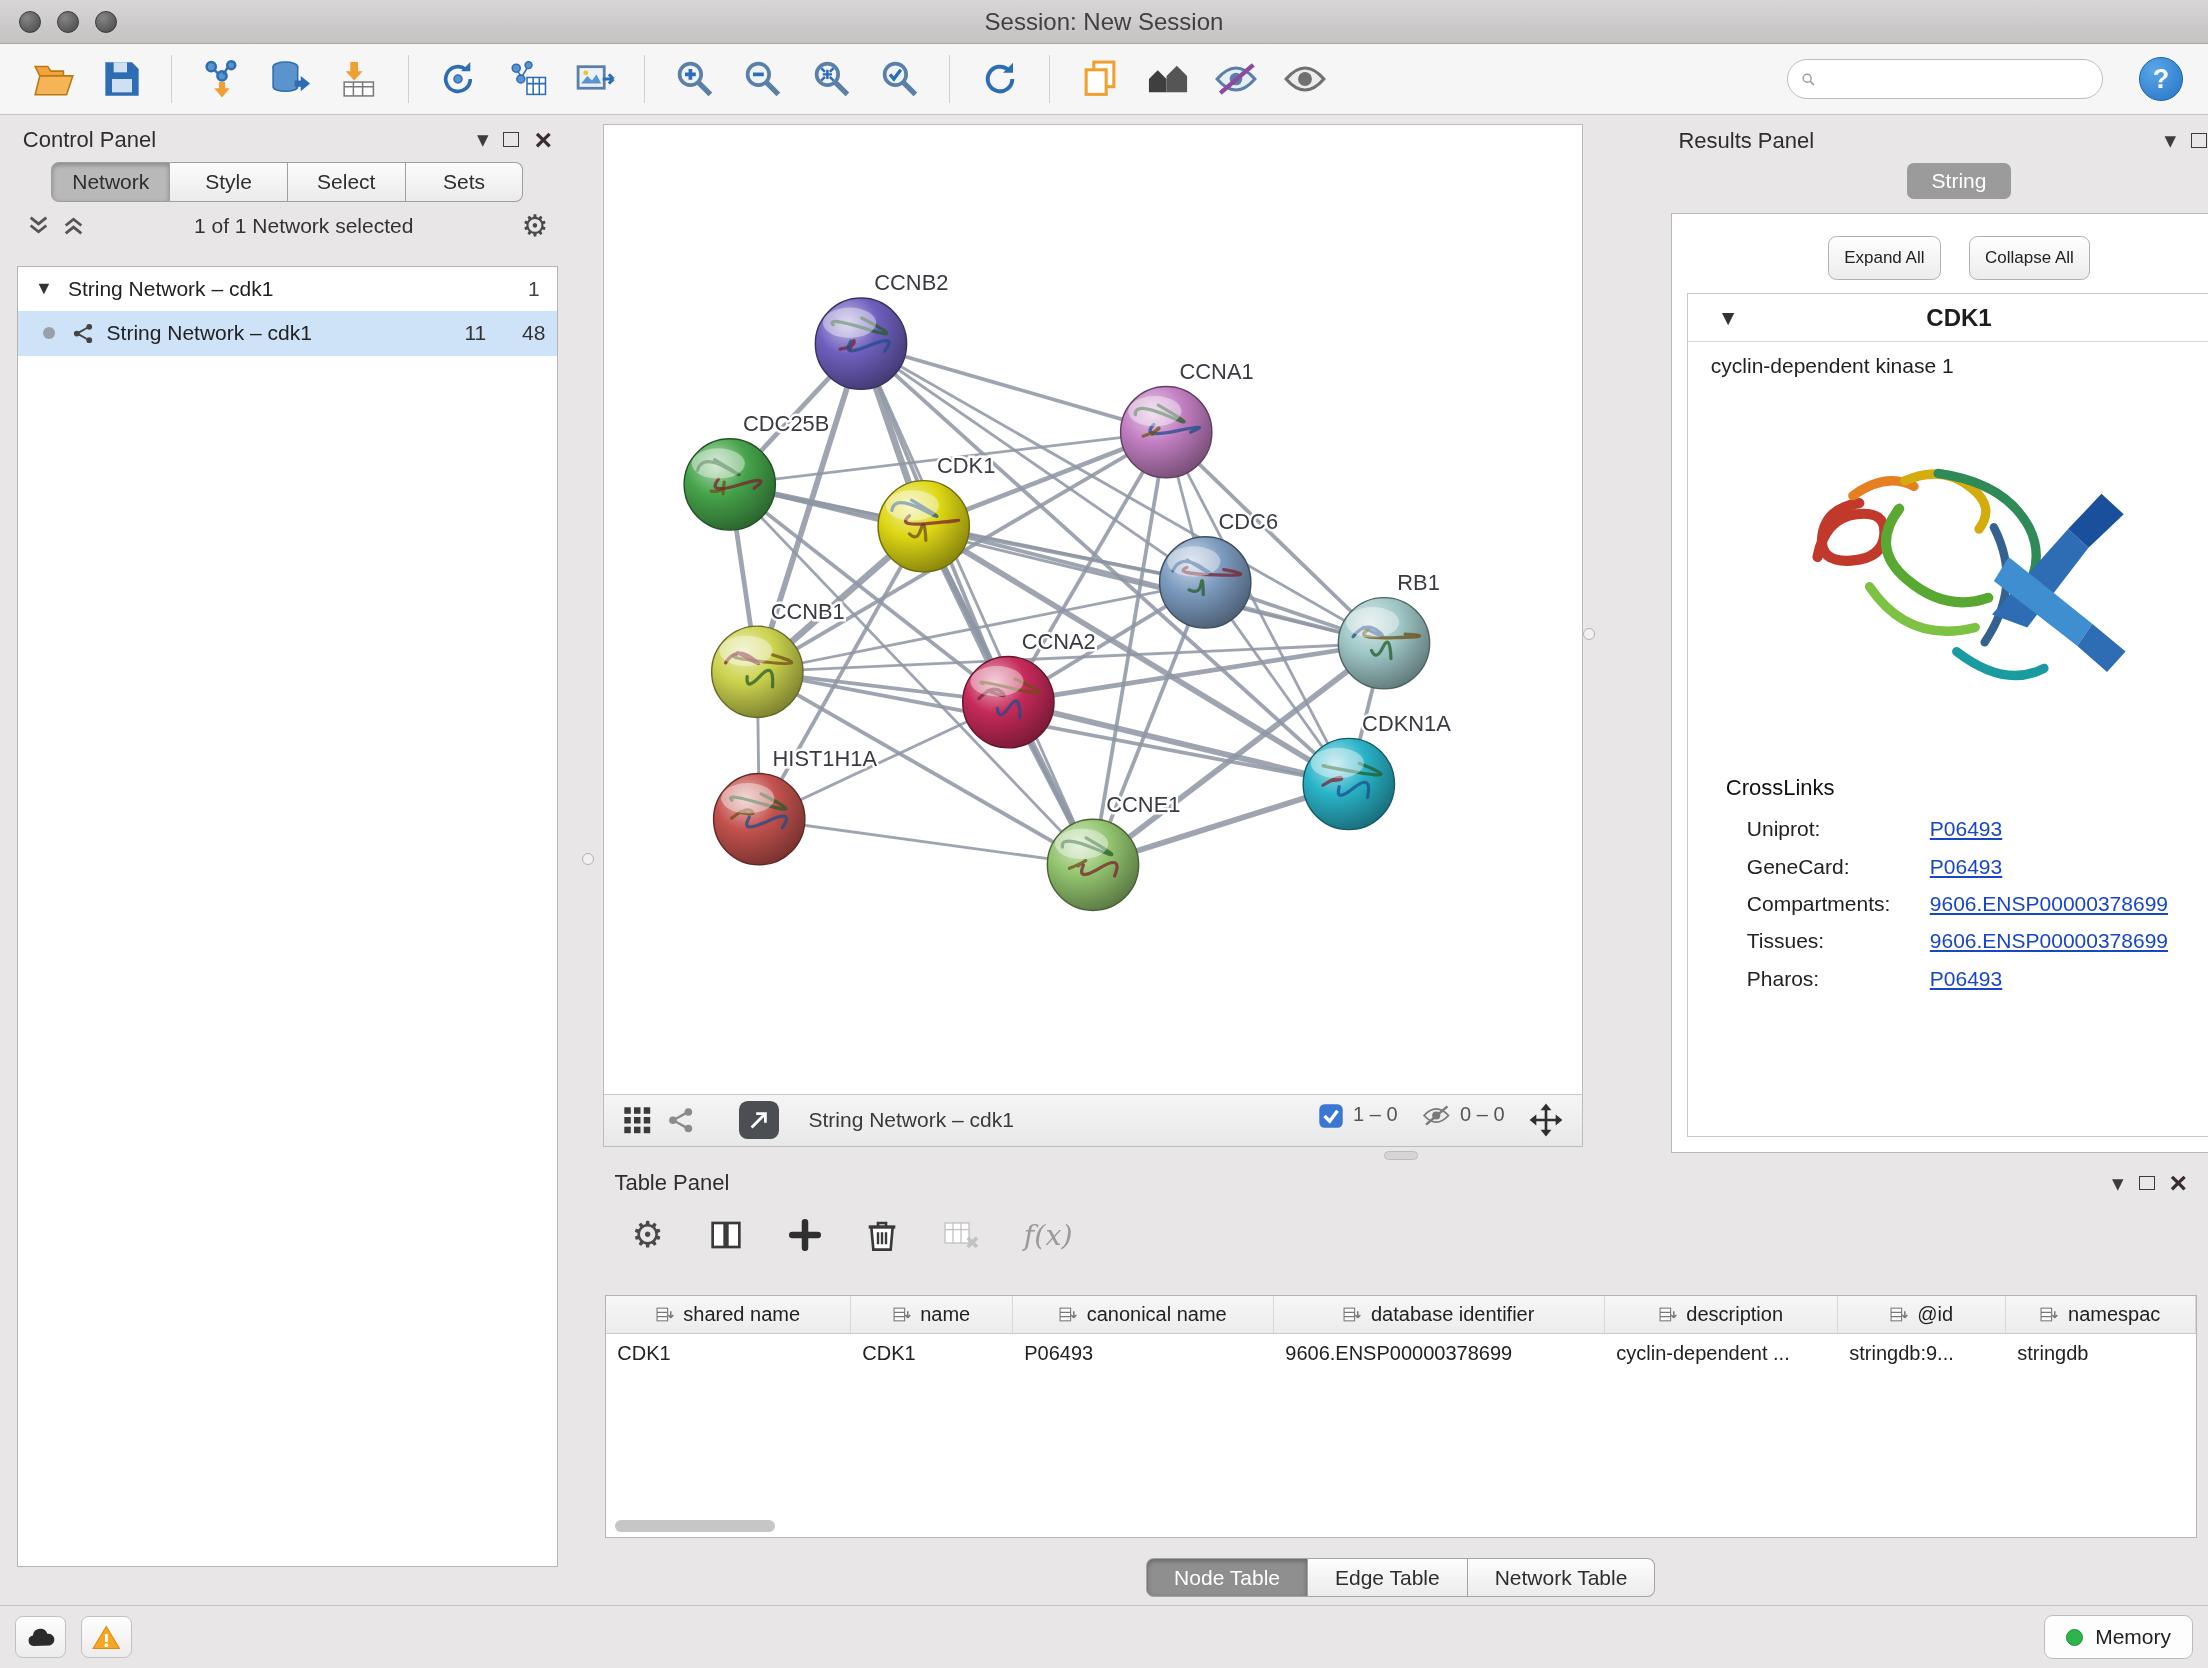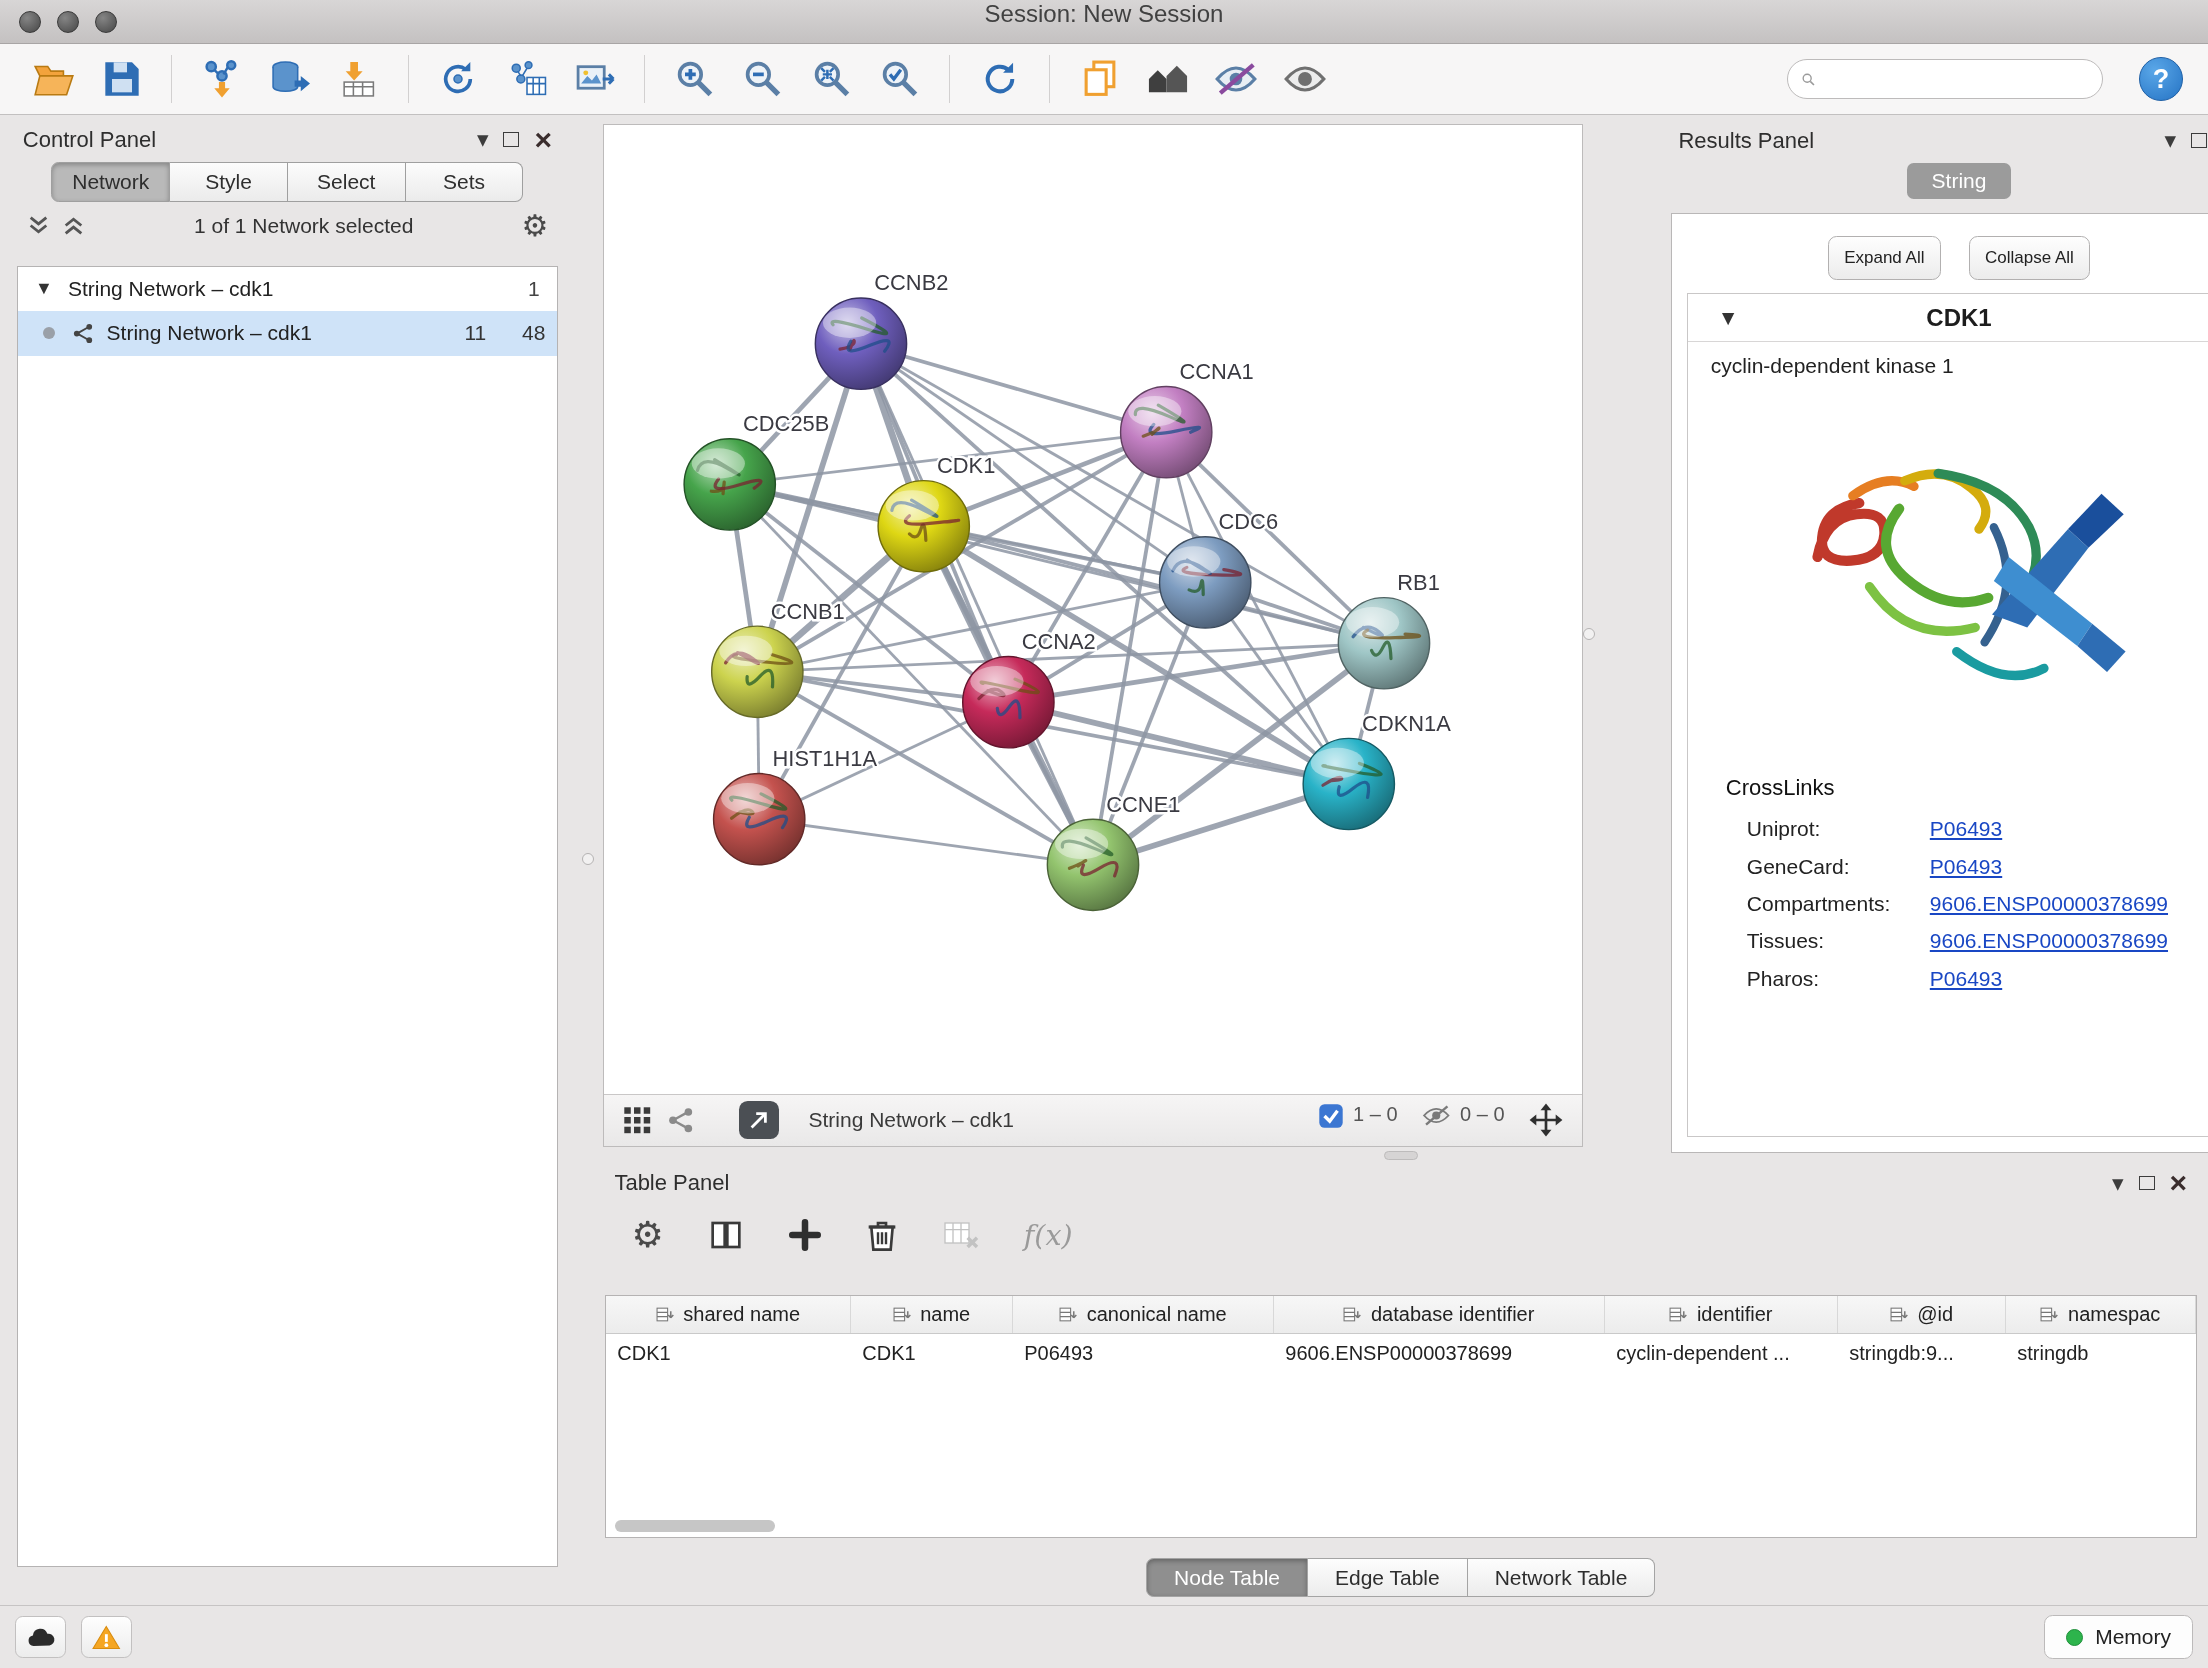--- a/index.html
+++ b/index.html
@@ -1,20 +1,20 @@
 <!DOCTYPE html>
 <html style="font-size:15px"><head>
 <meta charset="utf-8">
 <style>
 *{box-sizing:border-box;margin:0;padding:0}
 html,body{width:2208px;height:1668px}
 body{background:#e8e6e6;font-family:"Liberation Sans",sans-serif;color:#222;overflow:hidden}
 
 
-.titlebar{height:44px;background:linear-gradient(#d8d6d6,#c4c1c1);border-bottom:1px solid #a8a5a5;display:flex;align-items:flex-start;justify-content:center;position:relative}
+.titlebar{height:44px;background:linear-gradient(#d8d6d6,#c4c1c1);border-bottom:1px solid #a8a5a5;display:flex;align-items:center;justify-content:center;position:relative}
 .lights{position:absolute;left:19px;top:0;bottom:0;display:flex;align-items:center;gap:16px}
 .light{width:22px;height:22px;border-radius:50%;background:radial-gradient(circle at 35% 30%,#858585,#464646);border:1px solid #3a3a3a}
 .title-text{font-size:24px;color:#414141}
 
 
 .toolbar{height:71px;background:#f7f6f6;border-bottom:1px solid #c2c0c0;display:flex;align-items:center;padding:0 25px;gap:11.4px}
 .tb-btn{width:57px;height:57px;display:flex;align-items:center;justify-content:center;border-radius:7.6px}
 .tb-btn svg{width:44px;height:40px}
 .tb-sep{width:1px;height:48px;background:#d2d0d0;margin:0 9.5px}
 .search-box{width:316px;height:40px;border:1px solid #bdbbbb;border-radius:20px;background:#fff;display:flex;align-items:center;padding:0 13.3px;gap:7.6px;margin-left:auto}
@@ -698,21 +698,21 @@
               <path d="M14 4v6m0 0l-2.4-2.6M14 10l2.4-2.6" stroke="#777" fill="none" stroke-width="1.4"></path>
             </svg>
             <span>database identifier</span>
           </div>
           <div class="th" style="width: 233px;">
             <svg viewBox="0 0 18 14" width="19" height="15">
               <rect x="1" y="1" width="10" height="12" fill="#fdfdfd" stroke="#777"></rect>
               <path d="M1 5h10M1 9h10" stroke="#777" fill="none"></path>
               <path d="M14 4v6m0 0l-2.4-2.6M14 10l2.4-2.6" stroke="#777" fill="none" stroke-width="1.4"></path>
             </svg>
-            <span>identifier</span>
+            <span>description</span>
           </div>
           <div class="th" style="width: 168px;">
             <svg viewBox="0 0 18 14" width="19" height="15">
               <rect x="1" y="1" width="10" height="12" fill="#fdfdfd" stroke="#777"></rect>
               <path d="M1 5h10M1 9h10" stroke="#777" fill="none"></path>
               <path d="M14 4v6m0 0l-2.4-2.6M14 10l2.4-2.6" stroke="#777" fill="none" stroke-width="1.4"></path>
             </svg>
             <span>@id</span>
           </div>
           <div class="th" style="width: 190px;">

